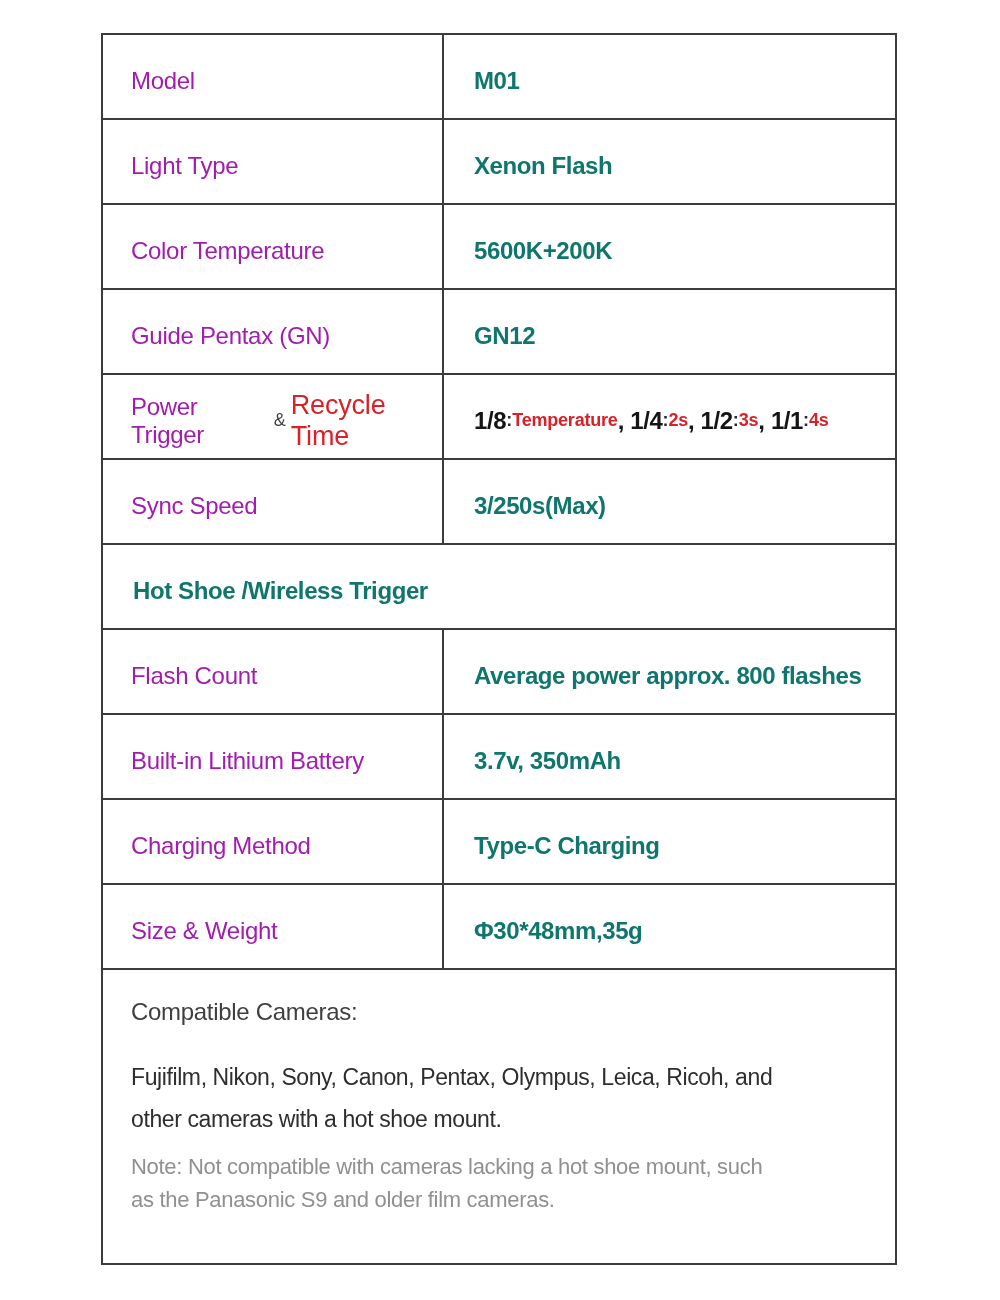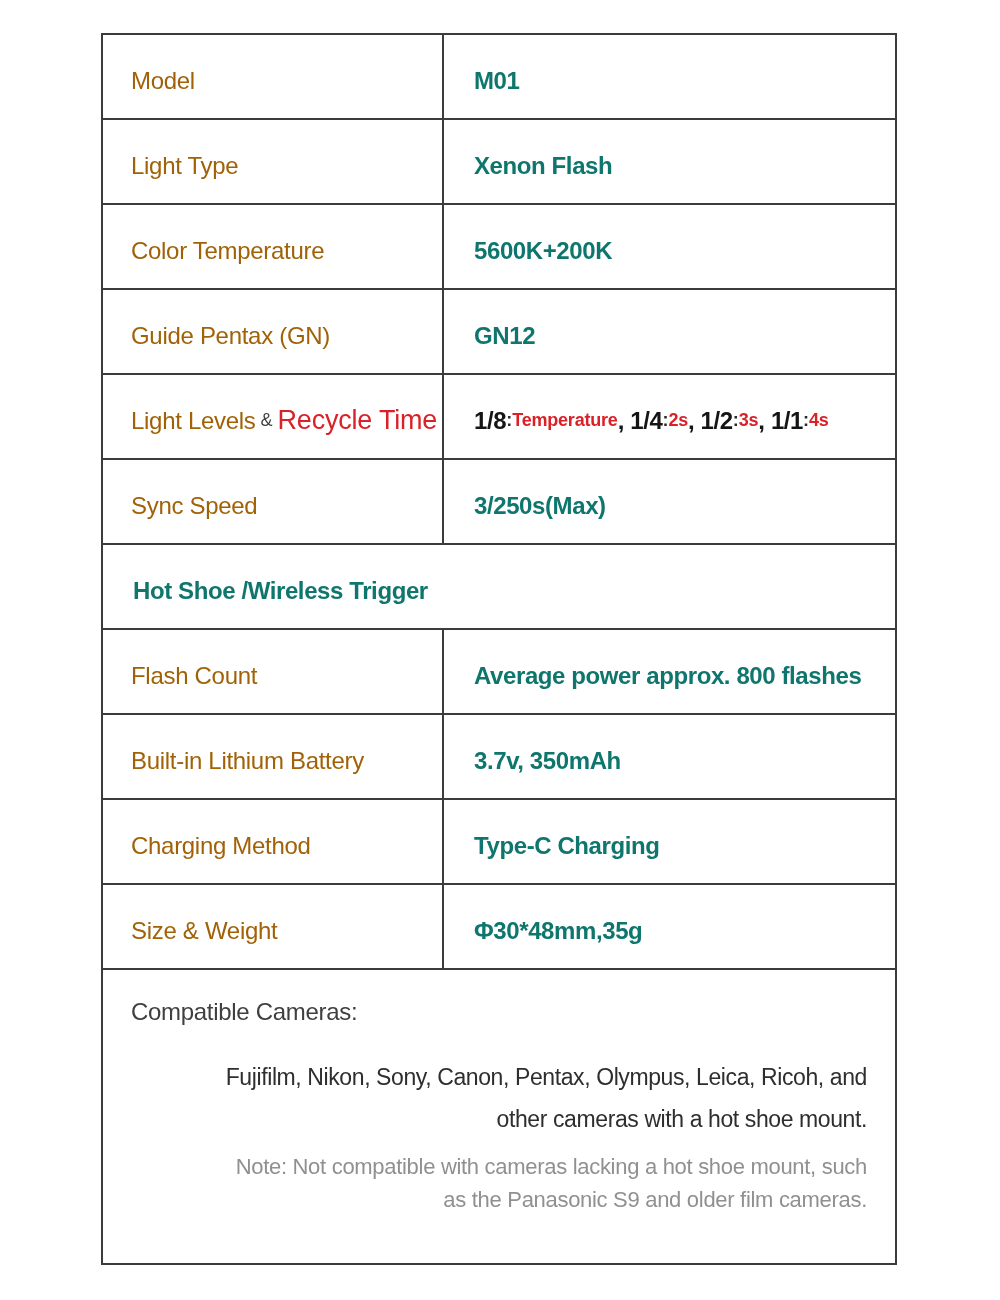--- a/index.html
+++ b/index.html
@@ -47,21 +47,21 @@
     display: flex;
     align-items: center;
     padding-left: 30px;
     padding-right: 4px;
     padding-top: 8px;
     white-space: nowrap;
   }
   .label-text {
     font-size: 24px;
     font-weight: 400;
-    color: #a16207;
+    color: #a21caf;
     letter-spacing: -0.3px;
   }
   .value-text {
     font-size: 24px;
     font-weight: 700;
     color: #0f766e;
     letter-spacing: -0.4px;
   }
   
   .amp-text {
@@ -114,21 +114,21 @@
     line-height: 42px;
   }
   .compat-note {
     margin-top: 10px;
     font-size: 22px;
     font-weight: 400;
     color: #909090;
     letter-spacing: -0.3px;
     line-height: 33px;
   }
-  .text-line { white-space: nowrap; text-align: right; }
+  .text-line { white-space: nowrap; }
 </style>
 </head>
 <body>
 
 <div class="page">
   <div class="spec-table">
 
     <div class="spec-row">
       <div class="cell-label">
         <span class="label-text">Model</span>
@@ -160,21 +160,21 @@
       <div class="cell-label">
         <span class="label-text">Guide Pentax (GN)</span>
       </div>
       <div class="cell-value">
         <span class="value-text">GN12</span>
       </div>
     </div>
 
     <div class="spec-row">
       <div class="cell-label">
-        <span class="label-text">Light Levels</span>
+        <span class="label-text">Power Trigger</span>
           <span class="amp-text"> &amp; </span>
           <span class="highlight-red">Recycle Time</span>
       </div>
       <div class="cell-value">
         <span class="seg-num">1/8</span>
           <span class="seg-sep">:</span>
           <span class="seg-red">Temperature</span>
           <span class="seg-num">, 1/4</span>
           <span class="seg-sep">:</span>
           <span class="seg-red">2s</span>

